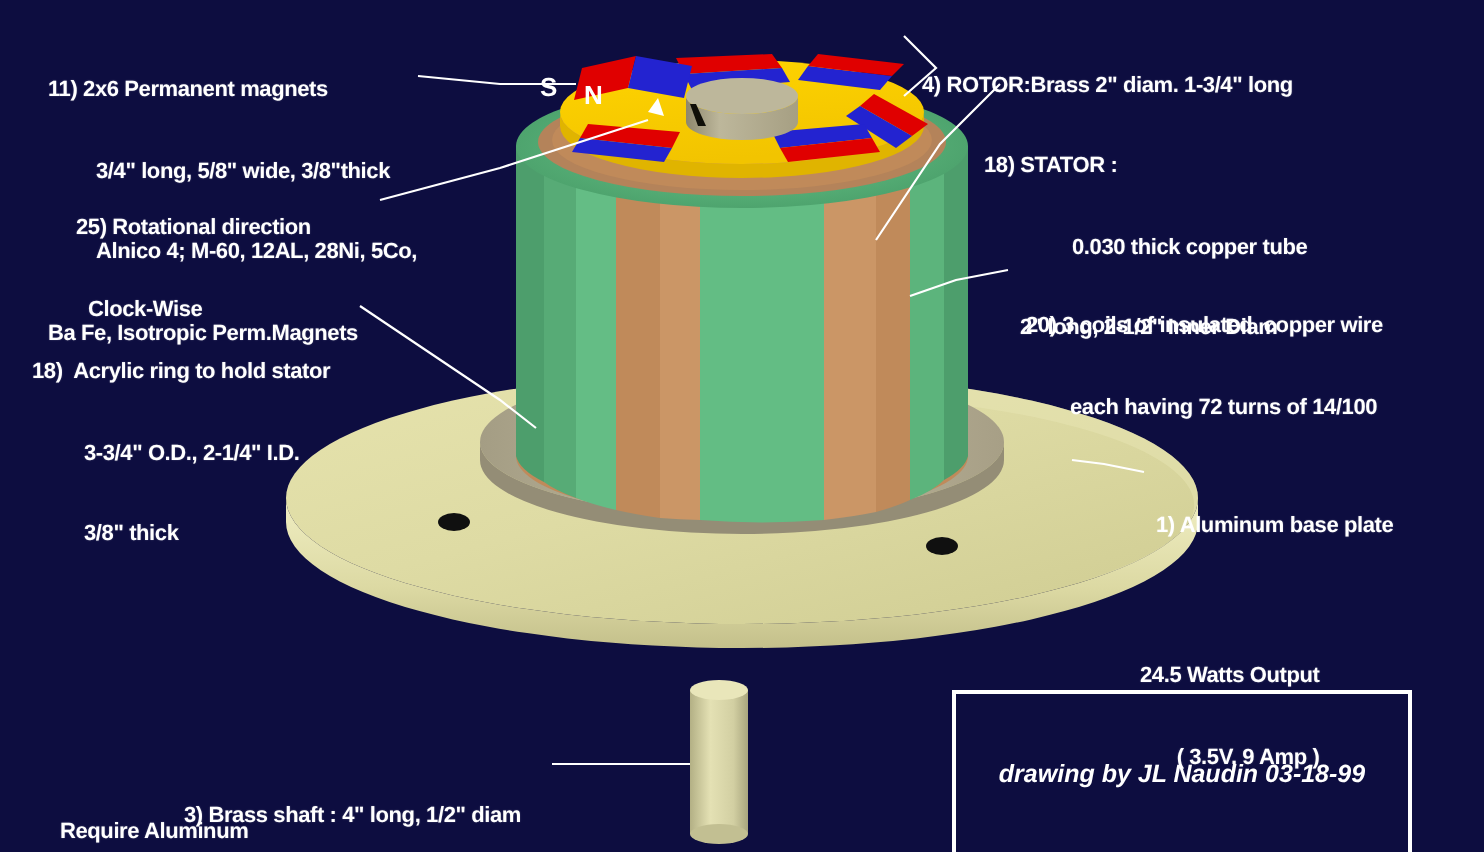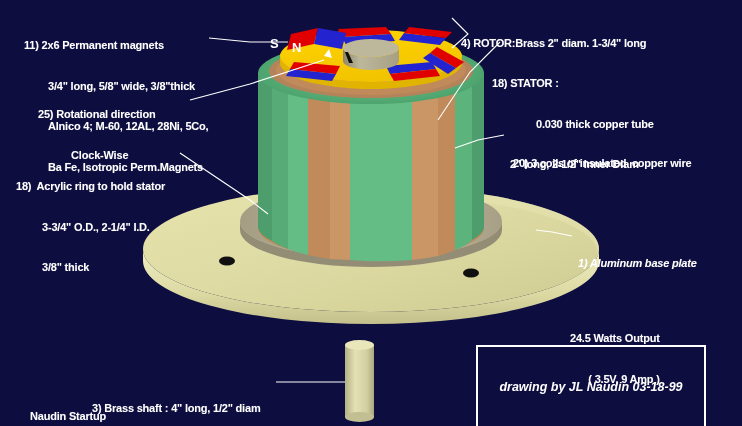--- a/index.html
+++ b/index.html
@@ -194,58 +194,59 @@
       <path d="M 572,236 L 552,232 L 536,230"></path>
 
       <path d="M 276,382 L 320,382 L 345,382"></path>
     </g>
   </svg>
 
   <div class="lbl" id="a-magnets" style="left:24px;top:12px;">
     <div>11) 2x6 Permanent magnets</div>
     <div style="margin-left:24px;">3/4" long, 5/8" wide, 3/8"thick</div>
     <div style="margin-left:24px;">Alnico 4; M-60, 12AL, 28Ni, 5Co,</div>
-    <div style="margin-left:24px;">Ba Fe, Isotropic Perm.Magnets</div>
+    <div style="">Ba Fe, Isotropic Perm.Magnets</div>
   </div>
 
   <div class="lbl" id="a-rotdir" style="left:38px;top:81px;">
     <div>25) Rotational direction</div>
-    <div style="margin-left:6px;text-align:center;">Clock-Wise</div>
+    <div style="margin-left:6px;">Clock-Wise</div>
   </div>
 
   <div class="lbl" id="a-acrylic" style="left:16px;top:153px;">
     <div>18)  Acrylic ring to hold stator</div>
     <div style="margin-left:26px;">3-3/4" O.D., 2-1/4" I.D.</div>
     <div style="margin-left:26px;">3/8" thick</div>
   </div>
 
   <div class="lbl" id="a-rotor" style="left:461px;top:10px;">
     <div>4) ROTOR:Brass 2" diam. 1-3/4" long</div>
   </div>
 
   <div class="lbl" id="a-stator" style="left:492px;top:50px;">
     <div>18) STATOR :</div>
     <div style="margin-left:18px;padding-left:26px;">0.030 thick copper tube</div>
     <div style="margin-left:18px;">2" long, 2-1/2" Inner Diam</div>
   </div>
 
   <div class="lbl" id="a-coils" style="left:513px;top:130px;">
     <div>20) 3 coils of insulated  copper wire</div>
-  </div>
-
-  <div class="lbl" id="a-plate" style="left:578px;top:230px;font-style:italic;">
+    <div style="margin-left:22px;">each having 72 turns of 14/100</div>
+  </div>
+
+  <div class="lbl" id="a-plate" style="left:578px;top:230px;">
     <div>1) Aluminum base plate</div>
   </div>
 
   <div class="lbl" id="a-shaft" style="left:92px;top:375px;">
     <div>3) Brass shaft : 4" long, 1/2" diam</div>
   </div>
 
   <div class="lbl" id="a-startup" style="left:30px;top:383px;">
-    <div>Naudin Startup</div>
+    <div>Require Aluminum</div>
     
   </div>
 
   <div class="lbl" id="a-power" style="left:570px;top:305px;text-align:right;">
     <div>24.5 Watts Output</div>
     <div>( 3.5V, 9 Amp )</div>
   </div>
 
   <div class="poleS" style="left:270px;top:37px;">S</div>
   <div class="poleN" style="left:292px;top:41px;">N</div>

